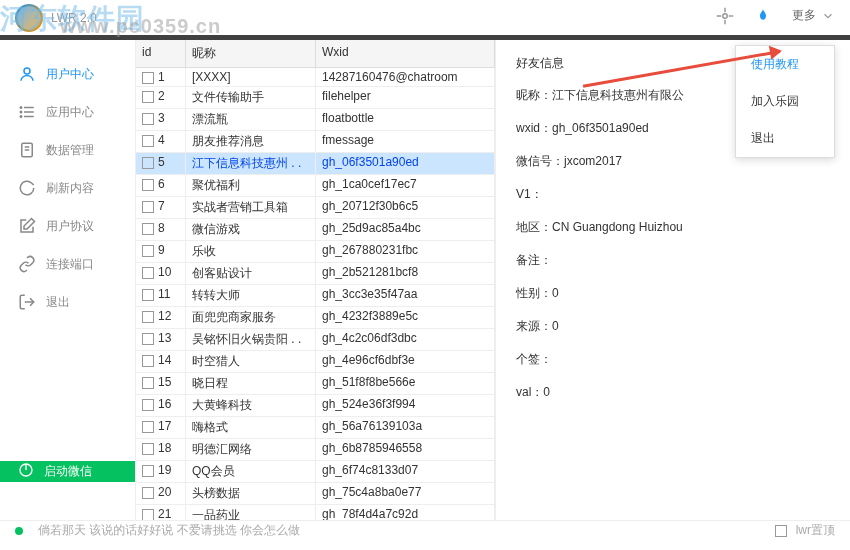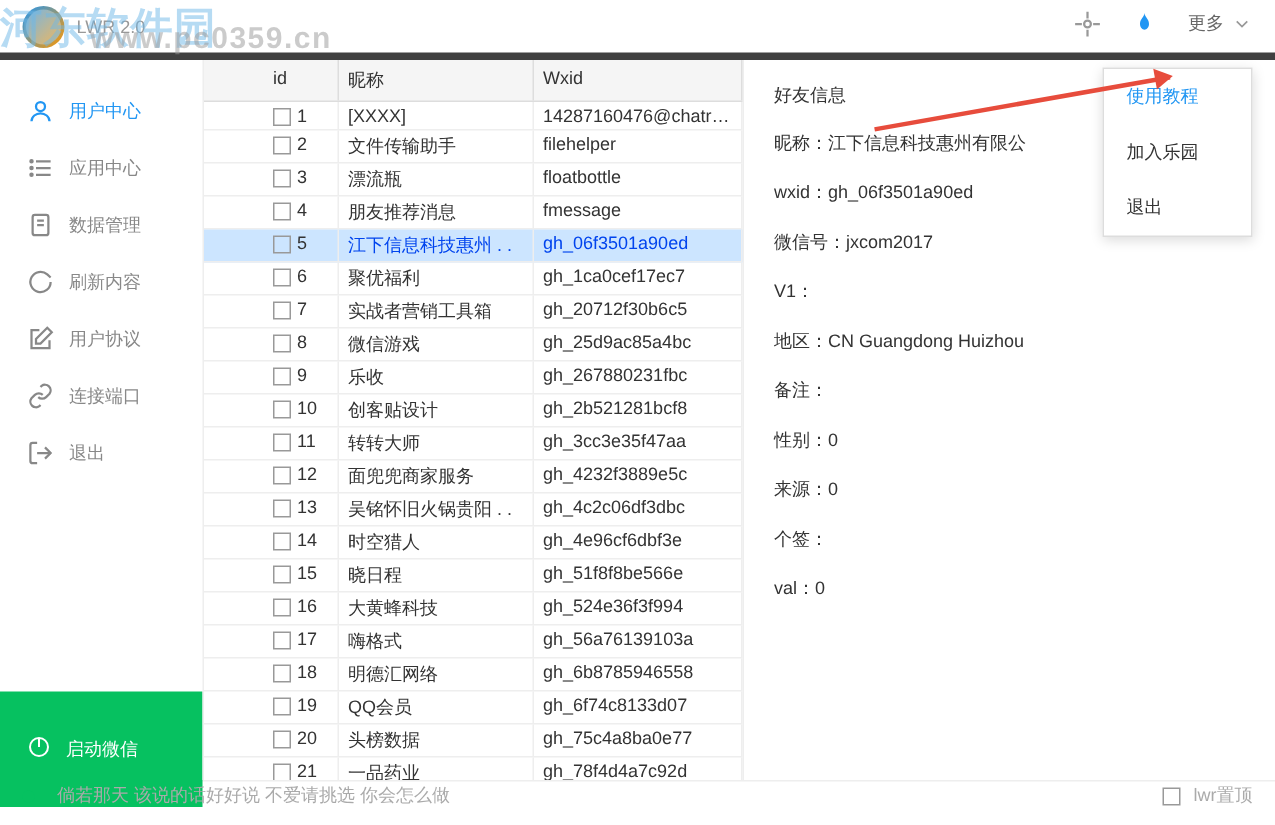--- a/index.html
+++ b/index.html
@@ -12,26 +12,26 @@
 .header-right{display:flex;align-items:flex-start;gap:20px;}
 .gear-icon svg,.fire-icon svg{width:18px;height:18px;}
 .more-btn{color:#666;cursor:pointer;display:flex;align-items:center;gap:5px;position:relative;}
 .arrow{position:absolute;left:580px;top:50px;width:200px;height:3px;background:#e74c3c;transform:rotate(-10deg);transform-origin:right;z-index:10;pointer-events:none;}
 .arrow::after{content:"";position:absolute;right:-2px;top:-6px;border-left:12px solid #e74c3c;border-top:7px solid transparent;border-bottom:7px solid transparent;}
 .main{display:flex;height:480px;}
 .sidebar{width:135px;background:#fff;padding-top:15px;}
 .sidebar-item{display:flex;align-items:center;gap:10px;padding:10px 18px;color:#888;cursor:pointer;}
 .sidebar-item.active{color:#2196f3;}
 .sidebar-item .icon{width:18px;height:18px;display:flex;align-items:center;justify-content:center;}
-.launch-btn{background:#06c160;color:#fff;padding:29px 18px;display:flex;align-items:center;gap:10px;cursor:pointer;margin-top:140px;}
+.launch-btn{background:#06c160;color:#fff;padding:1px 18px;display:flex;align-items:center;gap:10px;cursor:pointer;margin-top:140px;}
 .content{flex:1;display:flex;border-left:1px solid #eee;}
 .table-area{width:360px;overflow:auto;border-right:1px solid #eee;}
 .table-head{display:flex;background:#f5f5f5;border-bottom:1px solid #ddd;position:sticky;top:0;}
 .th{padding:5px 6px;border-right:1px solid #ddd;color:#333;}
-.th1{width:50px;margin-left:40px;}
+.th1{width:50px;}
 .th2{width:130px;}
 .th3{flex:1;}
 .tr{display:flex;border-bottom:1px solid #eee;cursor:pointer;}
 .tr.selected{background:#cce5ff;}
 .td{padding:2px 6px;border-right:1px solid #eee;color:#333;white-space:nowrap;overflow:hidden;text-overflow:ellipsis;}
 .td.sel{color:#04e;}
 .chk{width:12px;height:12px;border:1px solid #999;display:inline-block;margin-right:4px;vertical-align:middle;}
 .detail{flex:1;padding:15px 20px;position:relative;}
 .detail-title{color:#333;margin-bottom:15px;}
 .detail-row{margin-bottom:16px;color:#333;}

